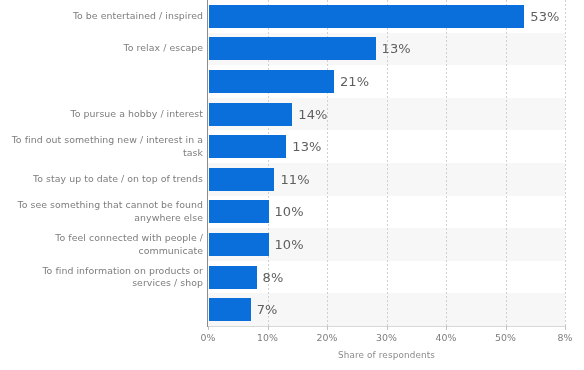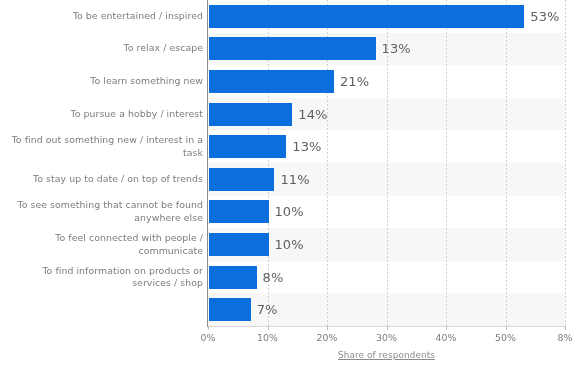--- a/index.html
+++ b/index.html
@@ -123,32 +123,30 @@
 
   .axis-title {
     position: absolute;
     top: 350px;
     left: 208px;
     width: 357px;
     text-align: center;
     font-size: 8.8px;
     color: #8b8b8b;
     letter-spacing: 0.15px;
-    text-decoration: underline;
   }
 </style>
 </head>
 <body>
 
 <div id="chart-root">
 
   <div class="labels-col">
       <div class="cat-label" style="top: 9.8px;">To be entertained / inspired</div>
       <div class="cat-label" style="top: 42.4px;">To relax / escape</div>
-      <div class="cat-label" style="top: 75px;">To learn something new</div>
       <div class="cat-label" style="top: 107.6px;">To pursue a hobby / interest</div>
       <div class="cat-label" style="top: 134.2px;">To find out something new / interest in a task</div>
       <div class="cat-label" style="top: 172.8px;">To stay up to date / on top of trends</div>
       <div class="cat-label" style="top: 232px;">To feel connected with people / communicate</div>
       <div class="cat-label" style="top: 199.4px;">To see something that cannot be found anywhere else</div>
       <div class="cat-label" style="top: 264.6px;">To find information on products or services / shop</div>
     </div>
 
   <div class="plot-area">
     <div>

